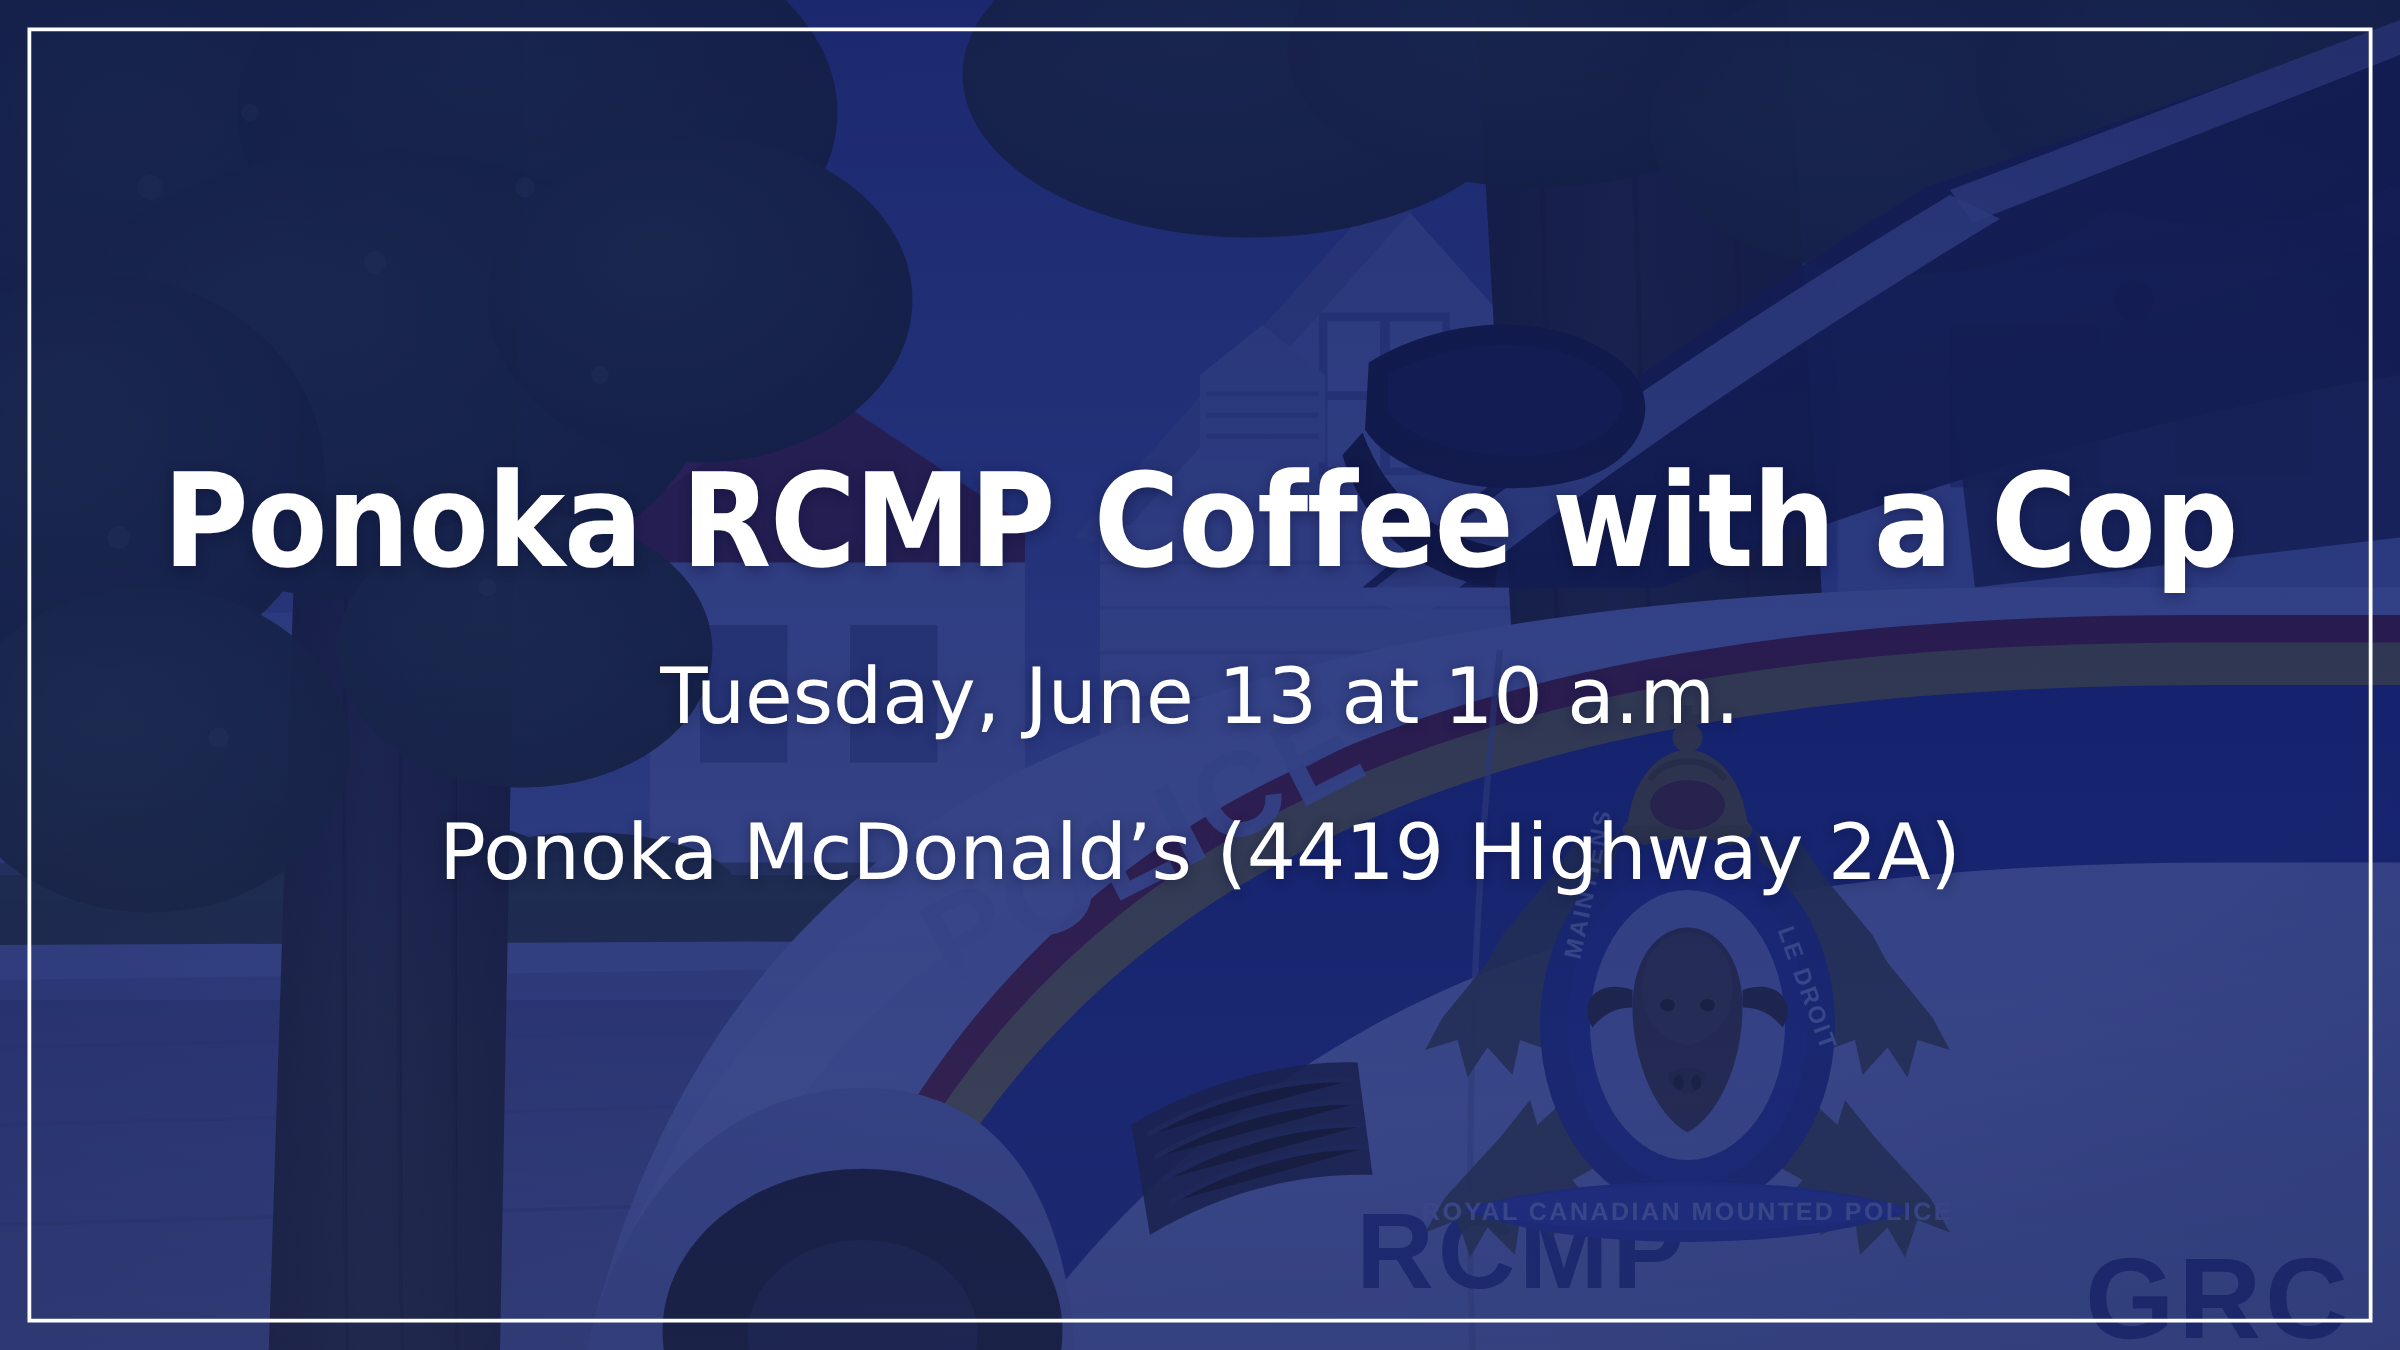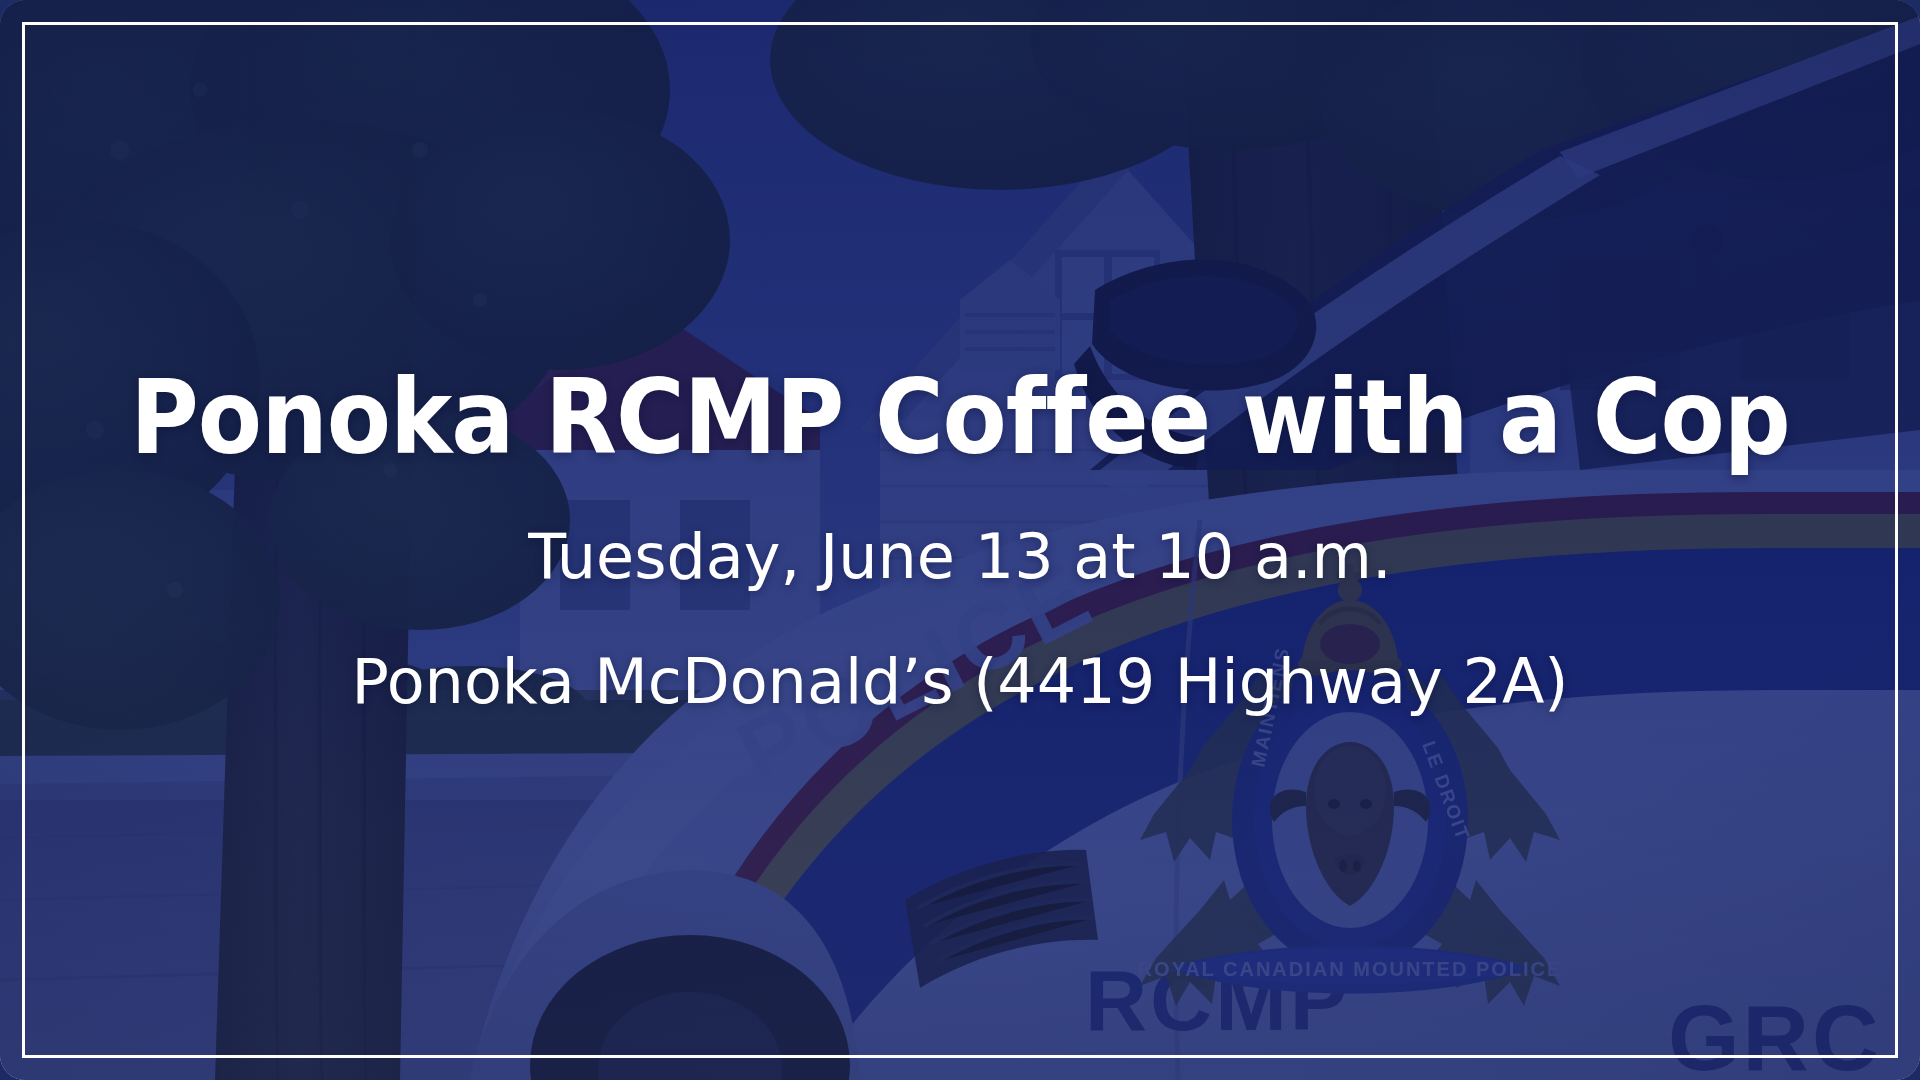--- a/index.html
+++ b/index.html
@@ -3,21 +3,20 @@
 <meta charset="utf-8">
 <style>
   html,body{margin:0;padding:0;background:#1d2a63;}
   *{box-sizing:border-box;}
   .poster{
     position:relative;
     width:1920px;height:1080px;
     overflow:hidden;
     font-family:"DejaVu Sans", sans-serif;
     background:#3b82f6;
-    border-radius:25px;
   }
   .scene{position:absolute;inset:0;}
   .scene svg{display:block;width:1920px;height:1080px;}
 
   
   .tint-a{
     position:absolute;inset:0;
     background:#1b2c7a;
     mix-blend-mode:multiply;
     opacity:.78;

